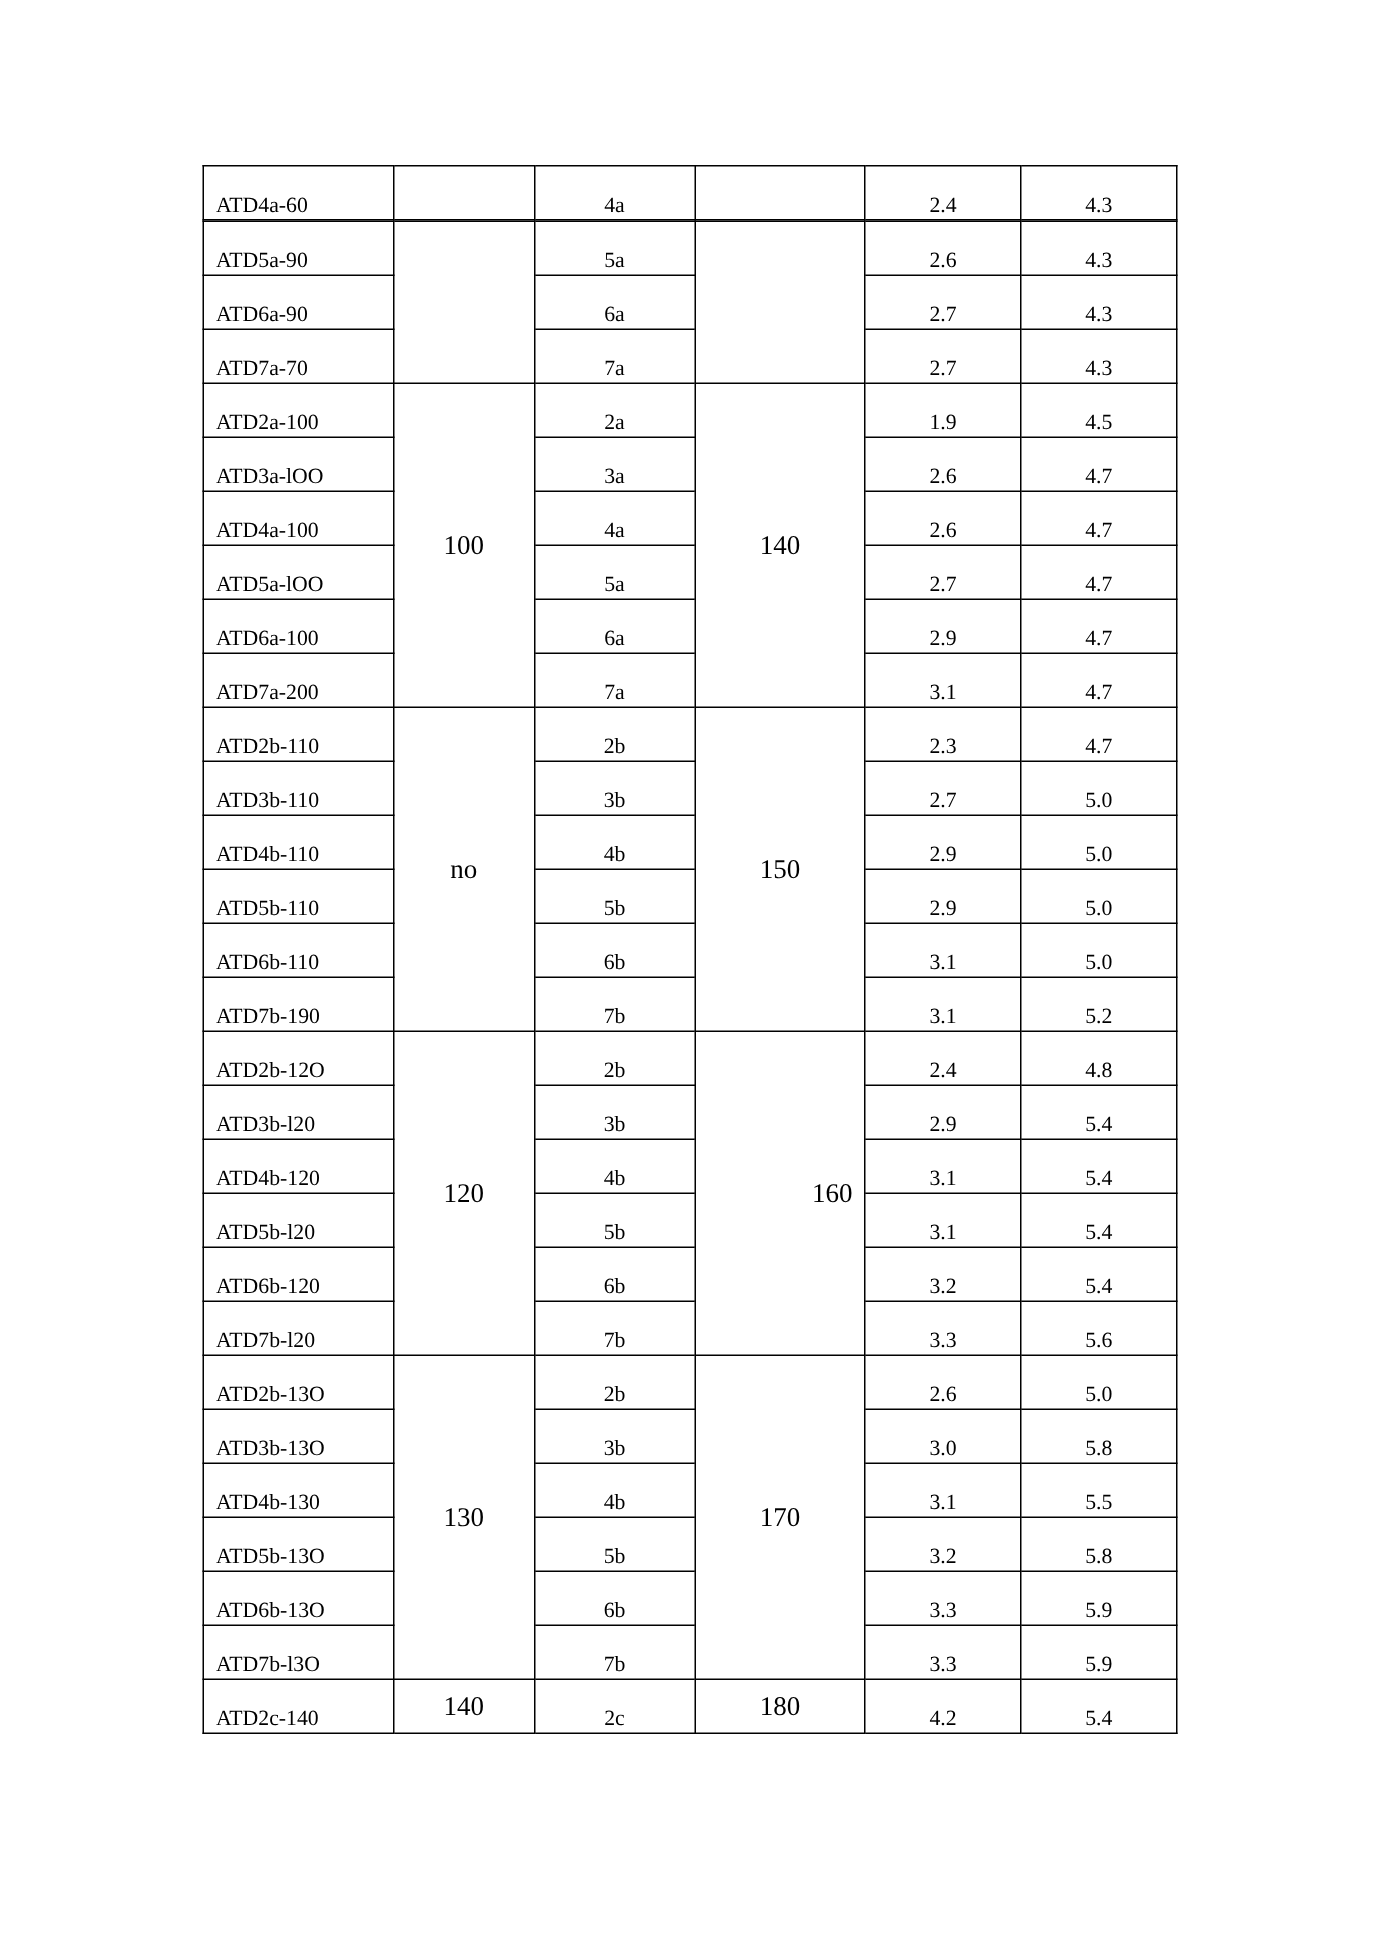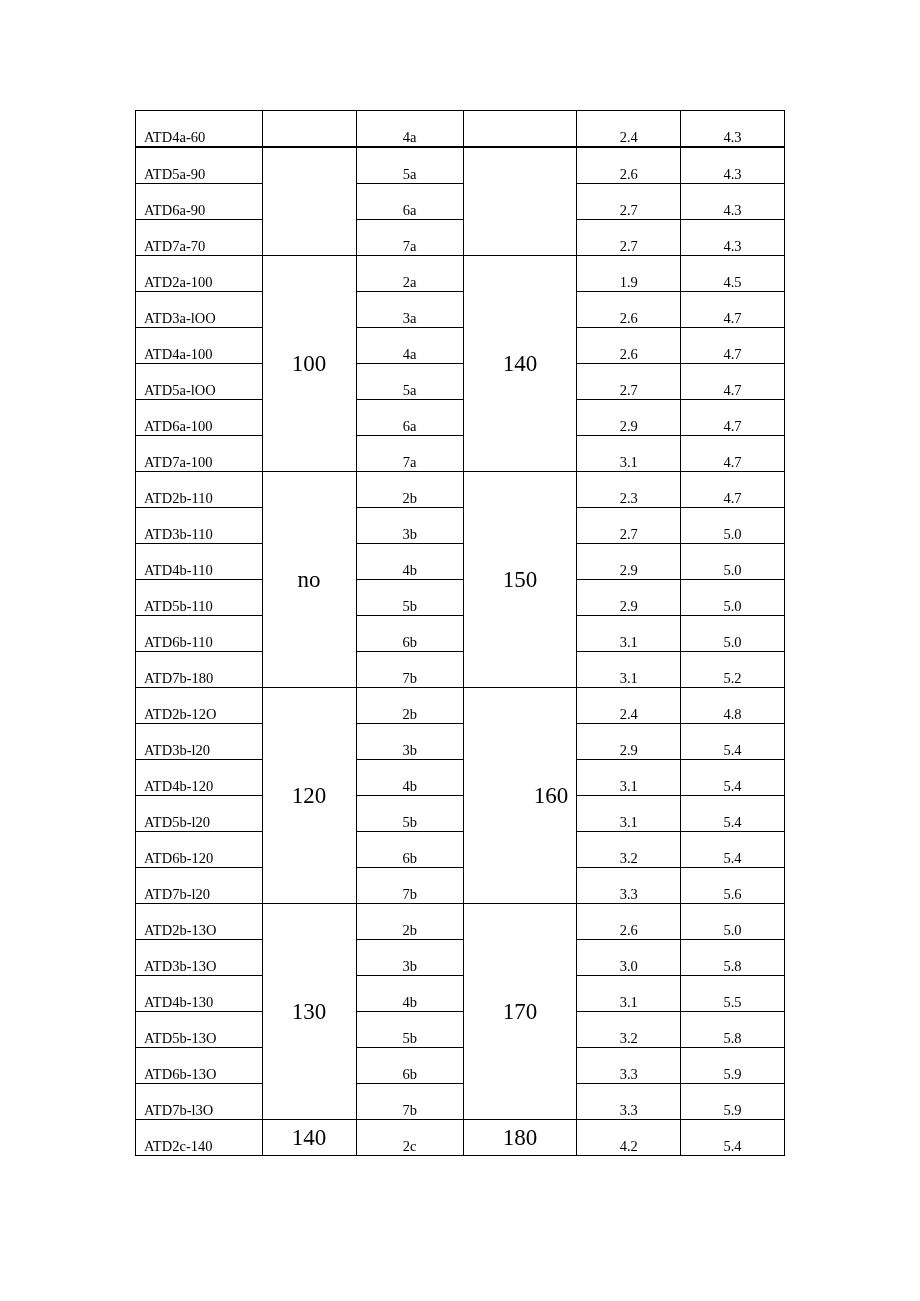--- a/index.html
+++ b/index.html
@@ -32,21 +32,21 @@
   col.c4 { width: 17.5%; }
   col.c5 { width: 16%; }
   col.c6 { width: 16%; }
   td.left { text-align: left; }
   .caption {
     text-align: center;
     font-size: 15px;
     font-weight: bold;
     margin: 10px 0 8px 0;
   }
-  .rs2 { vertical-align: middle; font-size: 23px; }
+  .rs2 { vertical-align: middle; font-size: 18px; }
 </style>
 </head>
 <body>
 
 <div class="page">
 
   <table>
     <colgroup>
       <col class="c1">
         <col class="c2">
@@ -124,21 +124,21 @@
           <td>2.7</td>
           <td>4.7</td>
         </tr>
         <tr>
           <td class="left">ATD6a-100</td>
           <td>6a</td>
           <td>2.9</td>
           <td>4.7</td>
         </tr>
         <tr>
-          <td class="left">ATD7a-100</td>
+          <td class="left">ATD7a-200</td>
           <td>7a</td>
           <td>3.1</td>
           <td>4.7</td>
         </tr>
         <tr>
           <td class="left">ATD2b-110</td>
           <td rowspan="6" class="rs2" style="vertical-align: middle;">no</td>
           <td>2b</td>
           <td rowspan="6" class="rs2" style="vertical-align: middle;">150</td>
           <td>2.3</td>
@@ -162,21 +162,21 @@
           <td>2.9</td>
           <td>5.0</td>
         </tr>
         <tr>
           <td class="left">ATD6b-110</td>
           <td>6b</td>
           <td>3.1</td>
           <td>5.0</td>
         </tr>
         <tr>
-          <td class="left">ATD7b-180</td>
+          <td class="left">ATD7b-190</td>
           <td>7b</td>
           <td>3.1</td>
           <td>5.2</td>
         </tr>
         <tr>
           <td class="left">ATD2b-12O</td>
           <td rowspan="6" class="rs2" style="vertical-align: middle;">120</td>
           <td>2b</td>
           <td rowspan="6" class="rs2" style="vertical-align: middle; text-align: right;">160</td>
           <td>2.4</td>

